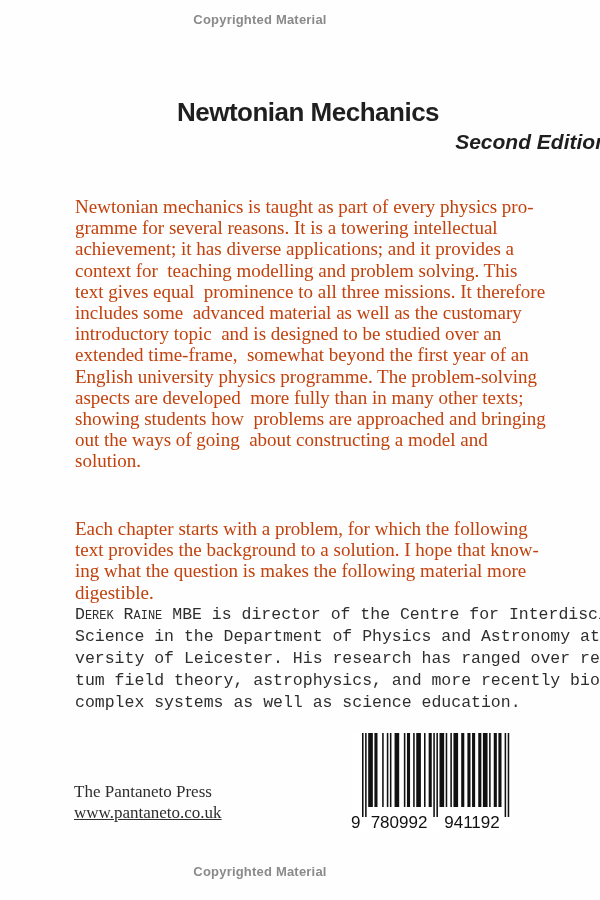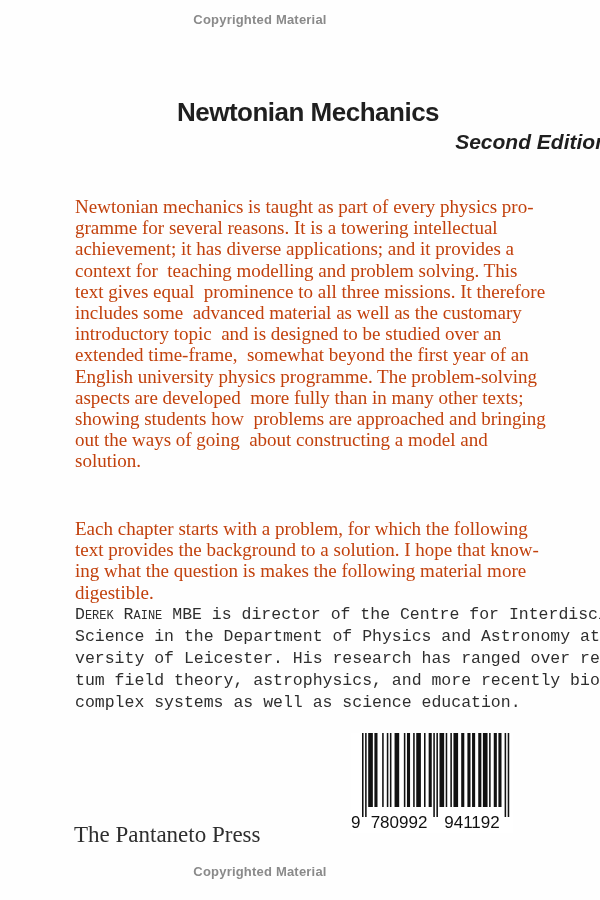--- a/index.html
+++ b/index.html
@@ -63,23 +63,23 @@
     position: absolute; left: 75px; top: 604px; width: 475px;
     color: #2e2e2e;
     font-size: 16.5px;
     line-height: 22px;
     white-space: pre;
     font-family: Liberation Mono, monospace;
   }
   .smallcaps { font-variant: small-caps; }
 
   .publisher {
-    position: absolute; left: 74px; top: 824px;
+    position: absolute; left: 74px; top: 781px;
     color: #2e2e2e;
-    font-size: 23px;
+    font-size: 17px;
     line-height: 21px;
   }
   .publisher .url { text-decoration: underline; }
 
   .barcode-box {
     position: absolute; left: 351px; top: 733px;
     width: 162px; height: 100px;
     background: #ffffff;
   }
   .barcode-box svg { display: block; }
@@ -116,20 +116,21 @@
 digestible.</div>
 
   <div class="bio"><span class="smallcaps">Derek Raine</span><span> MBE is director of the Centre for Interdisciplinary
 Science in the Department of Physics and Astronomy at the Uni-
 versity of Leicester. His research has ranged over relativity, quan-
 tum field theory, astrophysics, and more recently biophysics and
 complex systems as well as science education.</span></div>
 
   <div class="publisher">
     <div>The Pantaneto Press</div>
+    <div class="url">www.pantaneto.co.uk</div>
   </div>
 
   <div class="barcode-box">
       <svg width="162" height="100" viewBox="0 0 162 100" fill="#111111">
         <rect x="11.00" y="0" width="1.55" height="84"></rect>
         <rect x="14.10" y="0" width="1.55" height="84"></rect>
         <rect x="17.20" y="0" width="4.65" height="74"></rect>
         <rect x="23.40" y="0" width="3.10" height="74"></rect>
         <rect x="31.15" y="0" width="1.55" height="74"></rect>
         <rect x="35.80" y="0" width="1.55" height="74"></rect>

